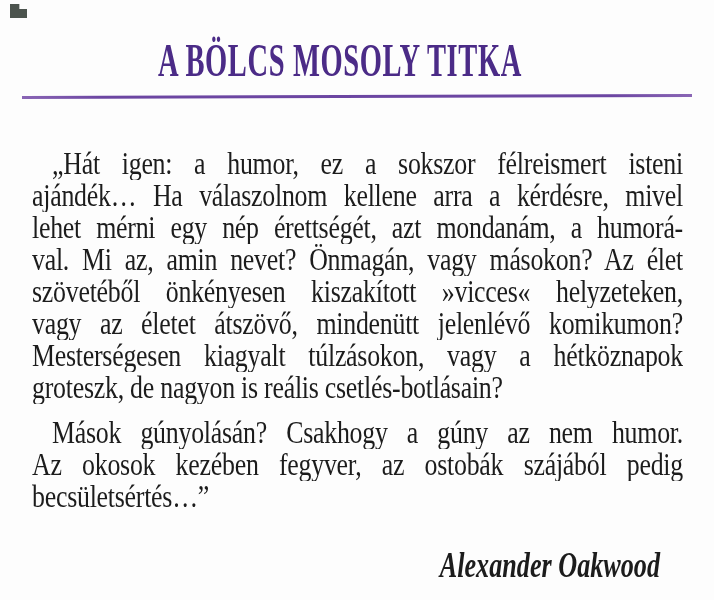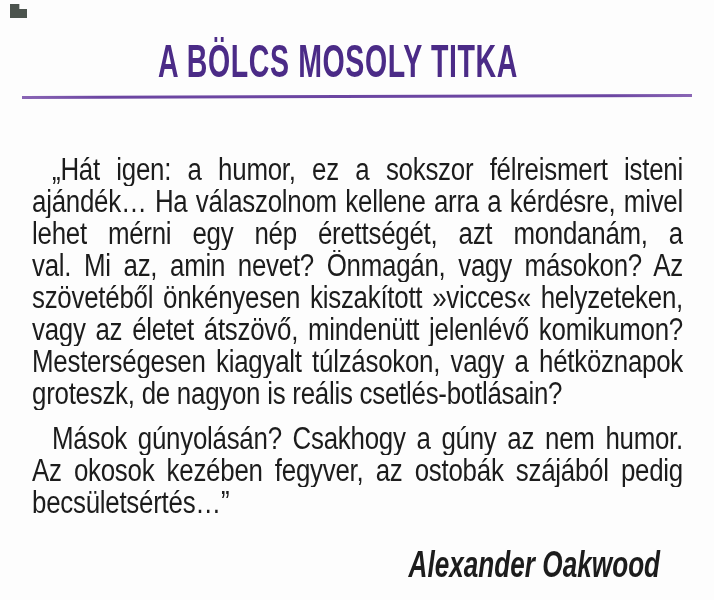--- a/index.html
+++ b/index.html
@@ -1,21 +1,21 @@
 <!DOCTYPE html>
 <html style="--color-title: #4b2b87; --color-rule: #6c46a2; --color-text: #1c1c1c; --color-background: #fdfdfd;"><head>
 <meta charset="utf-8">
 <style>
   html,body{margin:0;padding:0;}
   .page{
     position:relative;
     width:714px;height:600px;
     background:var(--color-background,#fdfdfd);
     overflow:hidden;
-    font-family:Liberation Sans, sans-serif;
+    font-family:Liberation Serif, serif;
   }
   
   .corner-mark{
     position:absolute;left:10px;top:4px;width:17px;height:14px;
     background:#39413b;
     clip-path:polygon(0 0,55% 0,55% 35%,100% 35%,100% 100%,0 100%);
     opacity:.9;
   }
   .title{
     position:absolute;left:158px;top:34px;
@@ -23,21 +23,21 @@
     white-space:nowrap;
     color:var(--color-title,#4b2b87);
     transform:scaleX(.62);transform-origin:0 0;
   }
   .rule{
     position:absolute;left:22px;top:95px;width:670px;height:3px;
     background:linear-gradient(to right,#8a66b5,var(--color-rule,#6c46a2) 12%,var(--color-rule,#6c46a2) 88%,#8a66b5);
     transform:rotate(-.15deg);
   }
   .body-text{
-    position:absolute;left:32px;top:154px;width:651px;
+    position:absolute;left:32px;top:148px;width:651px;
     color:var(--color-text,#1c1c1c);
   }
   .para{
     width:780px;
     transform:scaleX(.8346);transform-origin:0 0;
     font-size:31px;line-height:32px;letter-spacing:-.3px;
   }
   .para + .para{margin-top:13px;}
   .line{
     text-align:justify;

